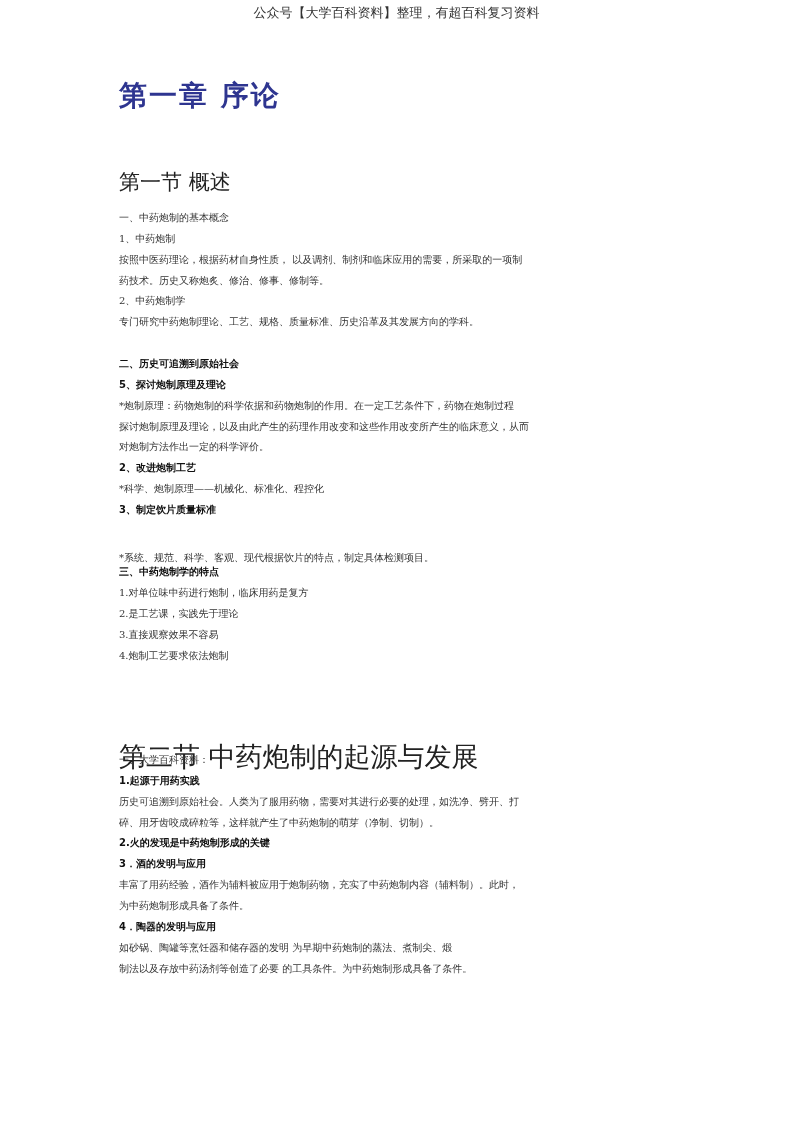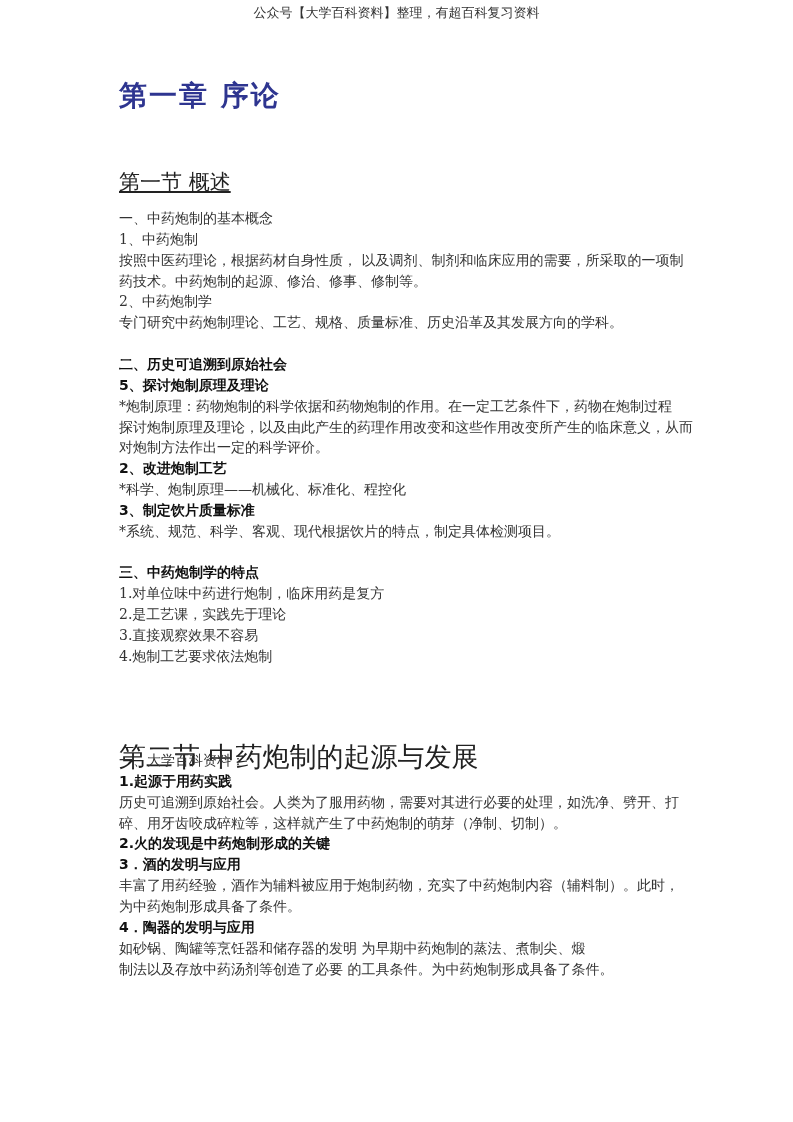--- a/index.html
+++ b/index.html
@@ -4,51 +4,51 @@
 <style>
   html, body { margin: 0; padding: 0; background: #ffffff; }
   body { width: 793px; height: 1122px; position: relative; overflow: hidden;
          font-family: "DejaVu Serif", "Liberation Serif", serif; color: #222; }
   .header { position: absolute; top: 4px; left: 0; width: 793px; text-align: center;
             font-size: 13px; color: #333; line-height: 18px; }
   .page { position: absolute; left: 119px; top: 0; width: 570px; }
   .chapter { position: absolute; top: 78px; left: 0; font-size: 28px; font-weight: bold;
              color: #2e3590; letter-spacing: 2px; line-height: 36px;
              font-family: "DejaVu Sans", "Liberation Sans", sans-serif; }
-  .sec1 { position: absolute; top: 168px; left: 0; font-size: 21px; line-height: 28px; color: #222; text-decoration: underline; }
+  .sec1 { position: absolute; top: 168px; left: 0; font-size: 21px; line-height: 28px; color: #222; }
   .sec2 { position: absolute; top: 700px; left: 0; font-size: 27px; line-height: 34px; color: #222; margin-top: 40px; }
-  .line { position: absolute; left: 0; font-size: 14px; line-height: 20px; white-space: nowrap; color: #333; }
+  .line { position: absolute; left: 0; font-size: 10px; line-height: 20px; white-space: nowrap; color: #333; }
   .bold { font-weight: bold; color: #111; font-family: "DejaVu Sans", "Liberation Sans", sans-serif; }
 </style>
 </head>
 <body>
 
 <div class="header">公众号【大学百科资料】整理，有超百科复习资料</div>
 
 <div class="page">
   <div class="chapter">第一章 序论</div>
 
   <div class="sec1">第一节  概述</div>
 
   <div class="line" style="top:208px">一、中药炮制的基本概念</div>
   <div class="line" style="top:229px">1、中药炮制</div>
   <div class="line" style="top:250px">按照中医药理论，根据药材自身性质， 以及调剂、制剂和临床应用的需要，所采取的一项制</div>
-  <div class="line" style="top:271px">药技术。中药炮制的起源、修治、修事、修制等。</div>
+  <div class="line" style="top:271px">药技术。历史又称炮炙、修治、修事、修制等。</div>
   <div class="line" style="top:291px">2、中药炮制学</div>
   <div class="line" style="top:312px">专门研究中药炮制理论、工艺、规格、质量标准、历史沿革及其发展方向的学科。</div>
 
   <div class="line bold" style="top:354px">二、历史可追溯到原始社会</div>
   <div class="line bold" style="top:375px">5、探讨炮制原理及理论</div>
   <div class="line" style="top:396px">*炮制原理：药物炮制的科学依据和药物炮制的作用。在一定工艺条件下，药物在炮制过程</div>
   <div class="line" style="top:417px">探讨炮制原理及理论，以及由此产生的药理作用改变和这些作用改变所产生的临床意义，从而</div>
   <div class="line" style="top:437px">对炮制方法作出一定的科学评价。</div>
   <div class="line bold" style="top:458px">2、改进炮制工艺</div>
   <div class="line" style="top:479px">*科学、炮制原理——机械化、标准化、程控化</div>
   <div class="line bold" style="top:500px">3、制定饮片质量标准</div>
-  <div class="line" style="top:521px">*系统、规范、科学、客观、现代根据饮片的特点，制定具体检测项目。</div>
+  <div class="line" style="top:548px">*系统、规范、科学、客观、现代根据饮片的特点，制定具体检测项目。</div>
 
   <div class="line bold" style="top:562px">三、中药炮制学的特点</div>
   <div class="line" style="top:583px">1.对单位味中药进行炮制，临床用药是复方</div>
   <div class="line" style="top:604px">2.是工艺课，实践先于理论</div>
   <div class="line" style="top:625px">3.直接观察效果不容易</div>
   <div class="line" style="top:646px">4.炮制工艺要求依法炮制</div>
 
   <div class="sec2">第二节  中药炮制的起源与发展</div>
 
   <div class="line" style="top:750px">一、大学百科资料：</div>

